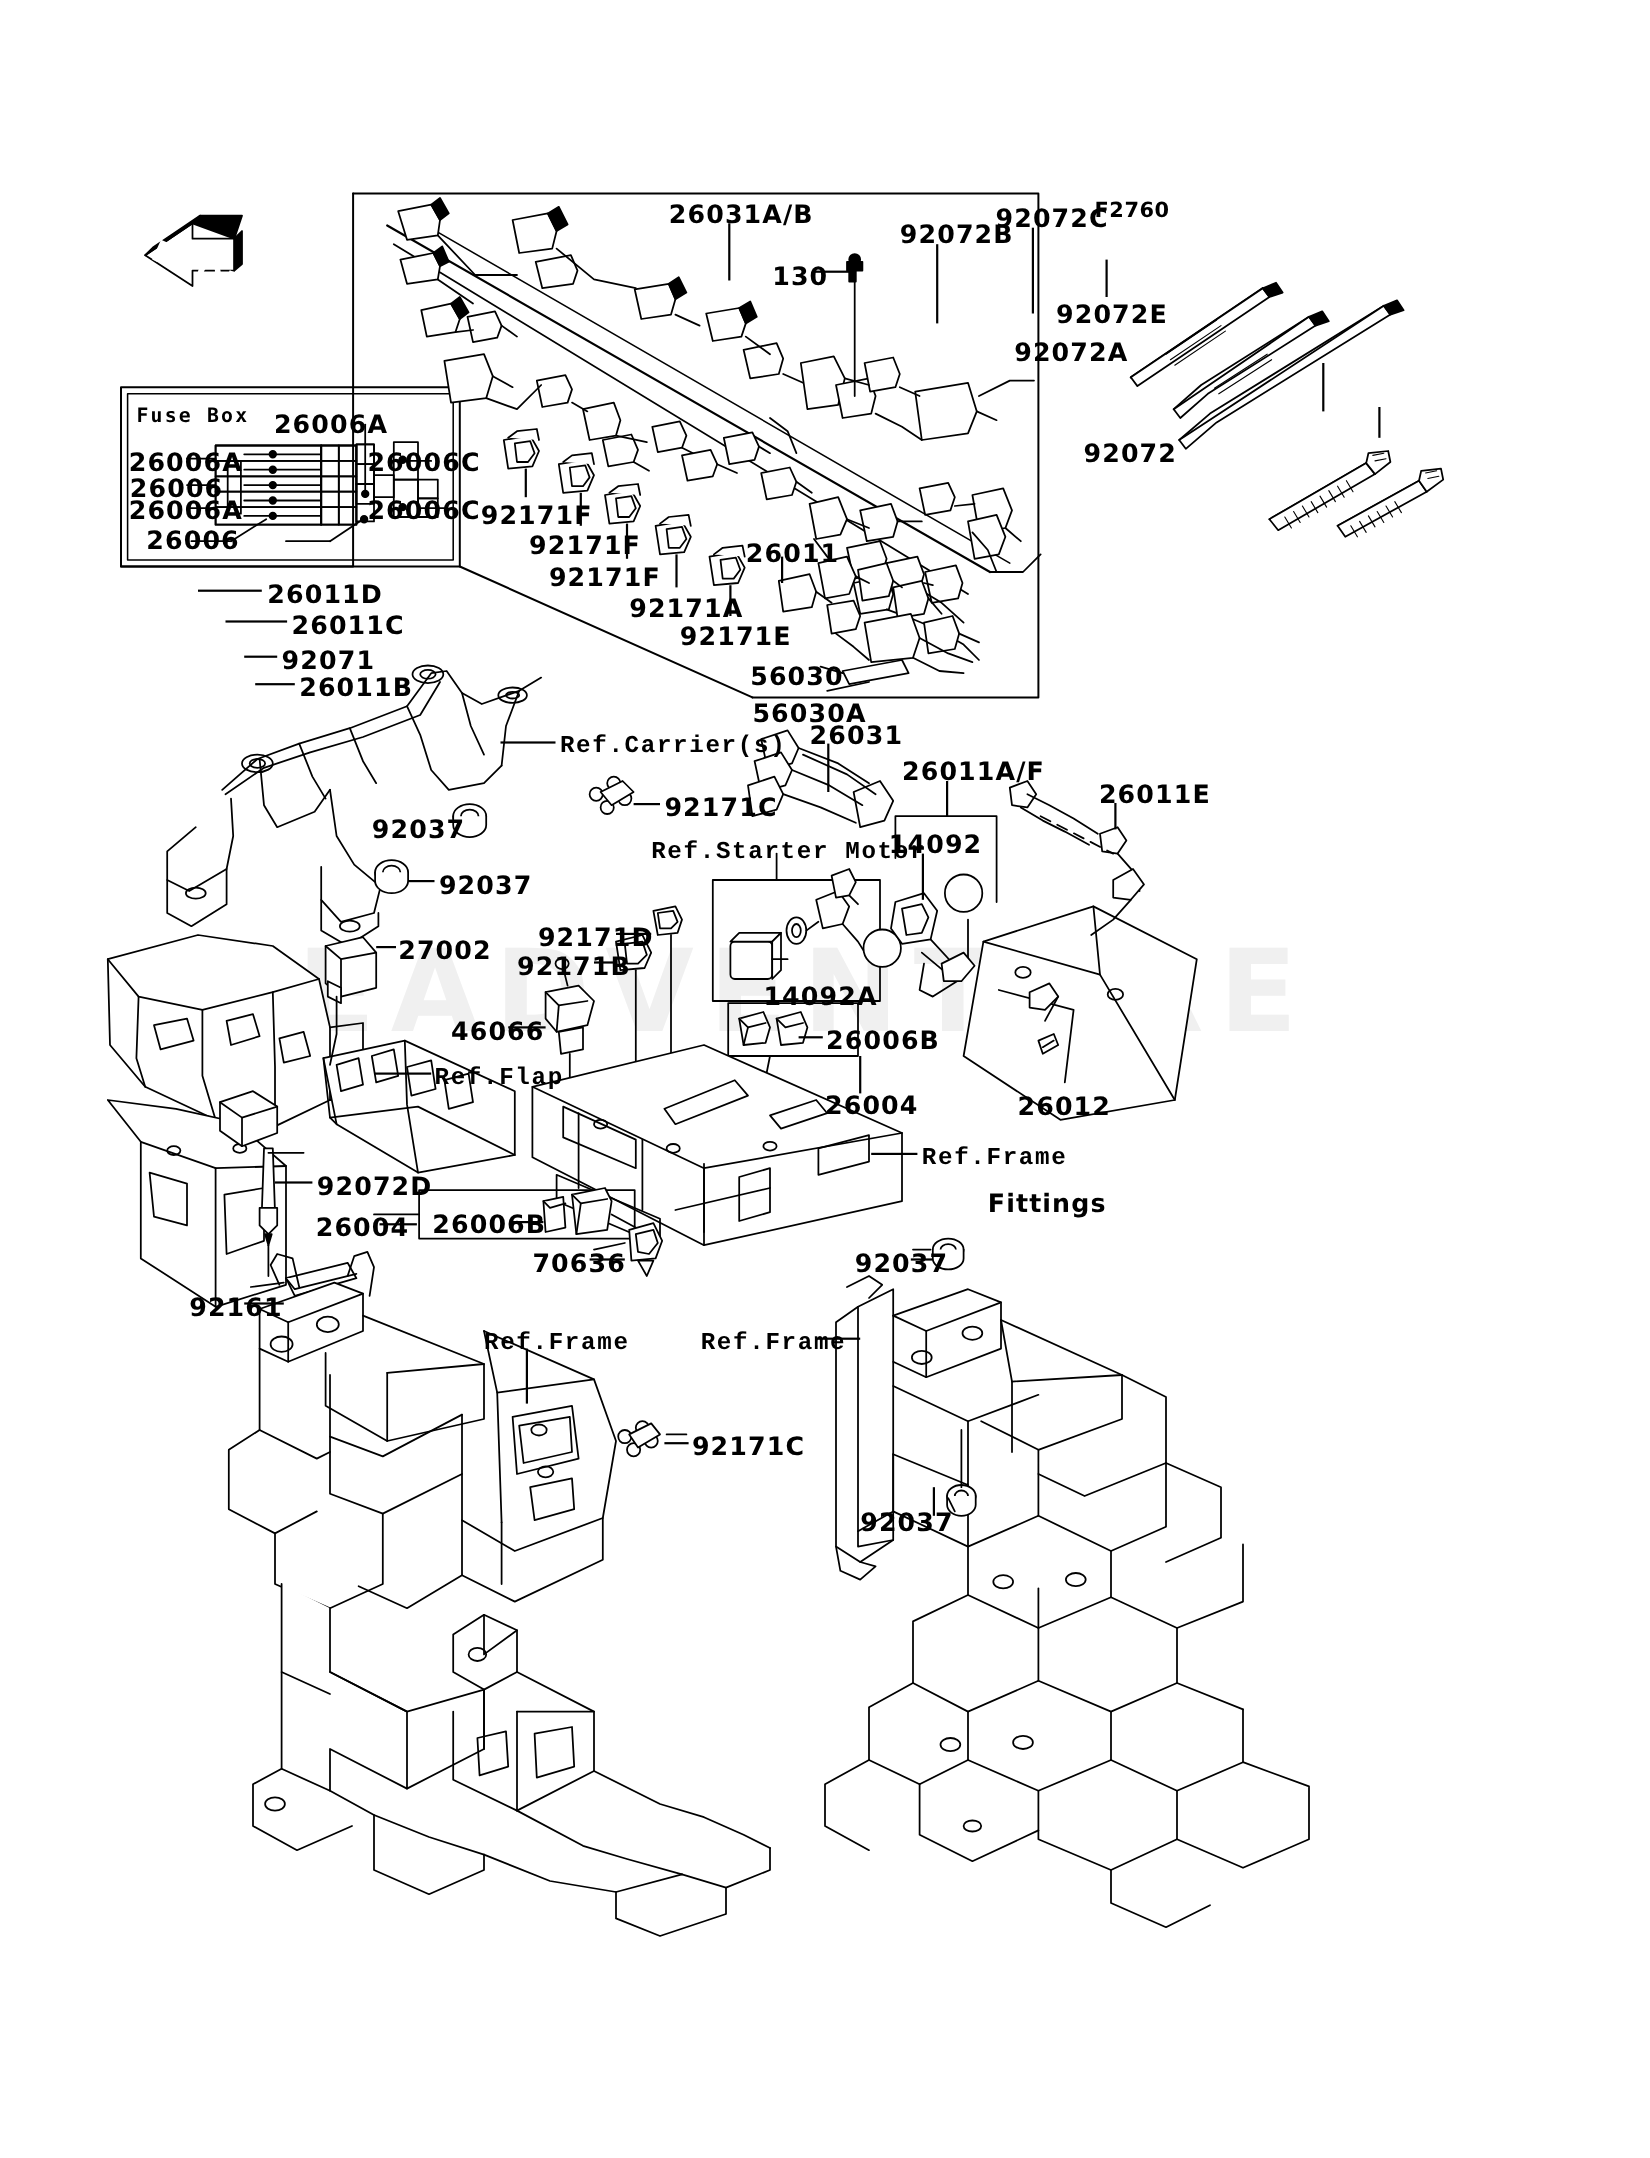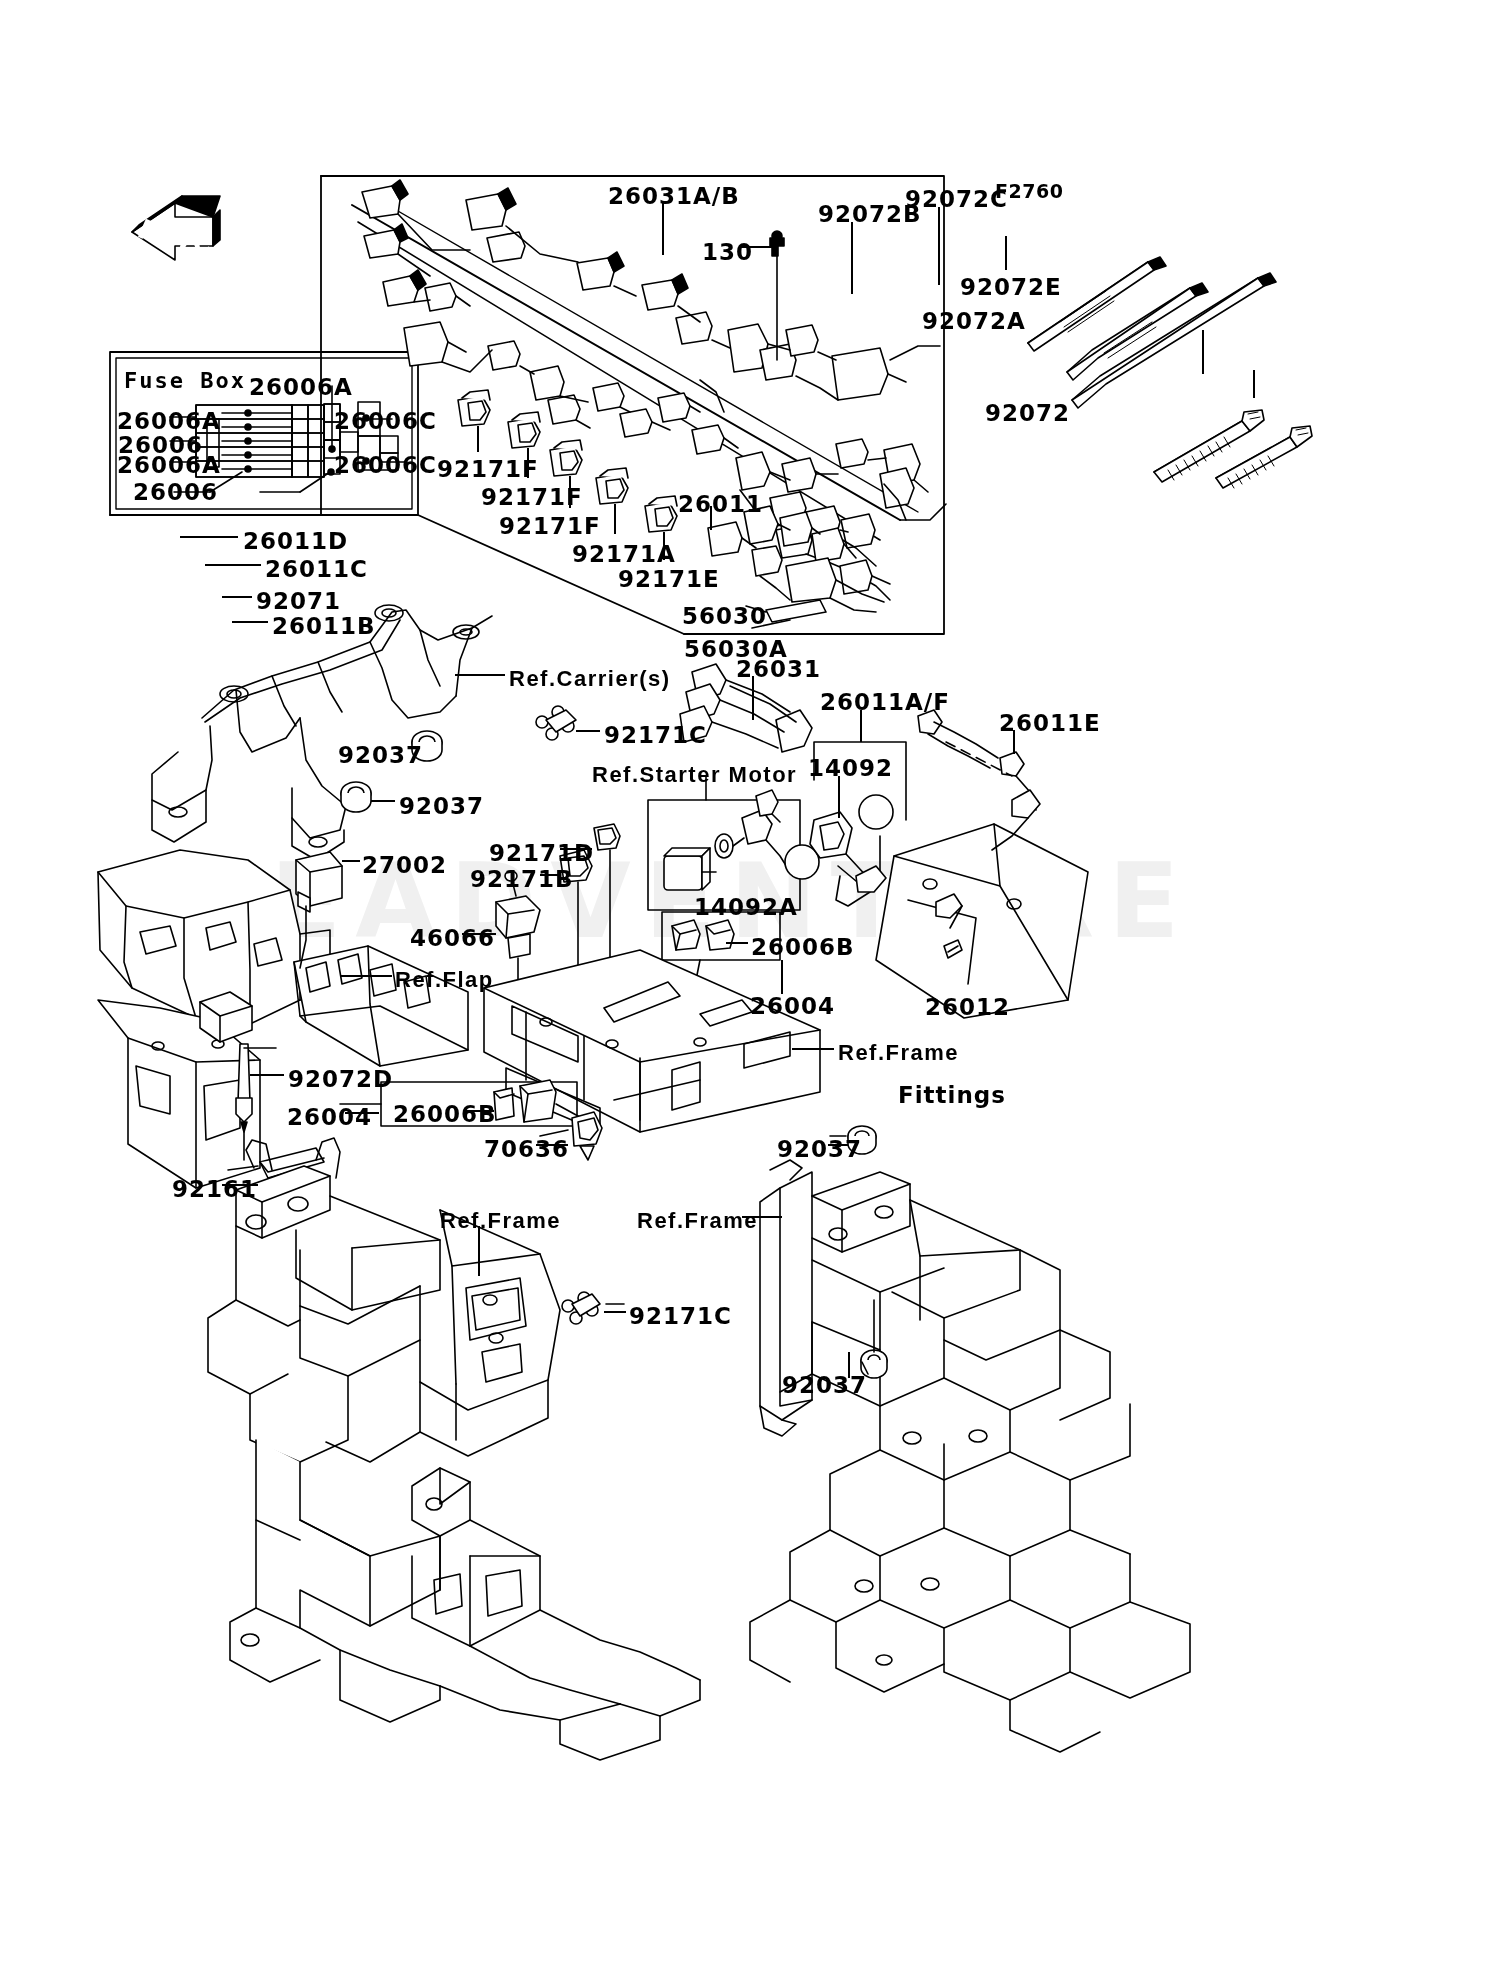--- a/index.html
+++ b/index.html
@@ -2,23 +2,23 @@
 <html><head>
 <meta charset="utf-8">
 <title>Chassis Electrical Equipment Parts Diagram</title>
 <style>
   html,body{margin:0;padding:0;background:#ffffff;}
   body{font-family:"DejaVu Sans Mono","Liberation Mono",monospace;}
   #page{position:relative;width:1500px;height:1962px;background:#fff;overflow:hidden;}
   .lbl{position:absolute;font-family:"DejaVu Sans","Liberation Sans",sans-serif;
        font-weight:700;color:#000;white-space:nowrap;letter-spacing:.5px;}
   .lbl.pn{font-size:23px;letter-spacing:1px;}
-  .lbl.ref{font-family:Liberation Sans, sans-serif;font-size:22px;font-weight:700;letter-spacing:1.5px;}
+  .lbl.ref{font-family:Liberation Mono, monospace;font-size:22px;font-weight:700;letter-spacing:1.5px;}
   .lbl.small{font-size:19px;letter-spacing:.5px;}
-  .lbl.fuse-title{font-family:"DejaVu Sans Mono","Liberation Mono",monospace;font-size:22px;font-weight:700;letter-spacing:2px;}
+  .lbl.fuse-title{font-family:"DejaVu Sans Mono","Liberation Mono",monospace;font-size:18px;font-weight:700;letter-spacing:2px;}
   .lead{position:absolute;background:#000;}
   .lead.h{height:1.6px;}
   .lead.v{width:1.6px;}
   .footer{position:absolute;left:0;right:0;bottom:26px;text-align:center;
           font-family:"DejaVu Serif","Liberation Serif",serif;font-size:19px;color:#000;}
   svg.art{position:absolute;left:0;top:0;width:1500px;height:1962px;overflow:visible;}
   .wm{position:absolute;color:#f0f0f0;font-family:"DejaVu Sans","Liberation Sans",sans-serif;
       font-weight:700;font-size:104px;letter-spacing:14px;user-select:none;}
 </style>
 </head>

